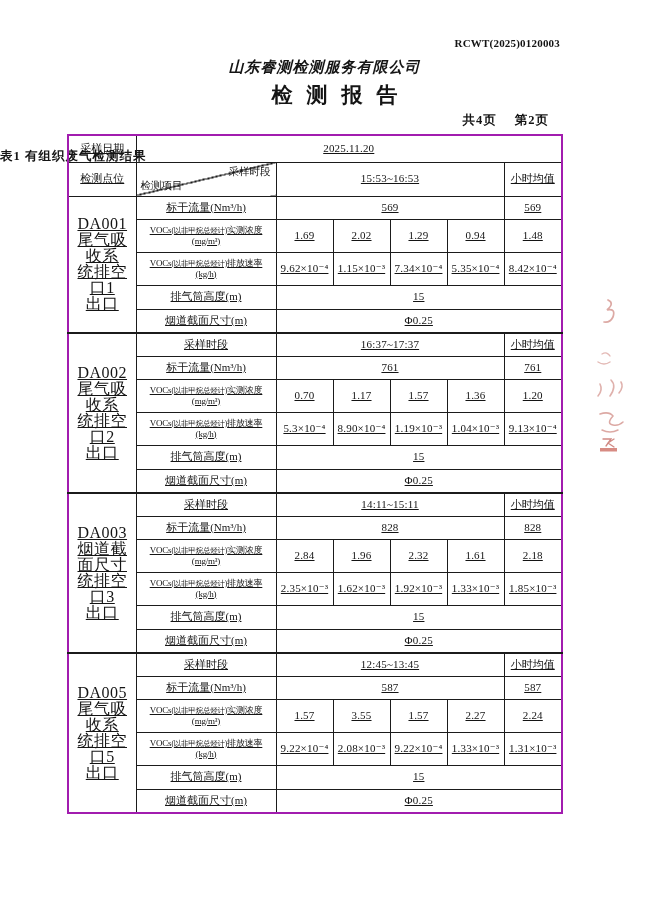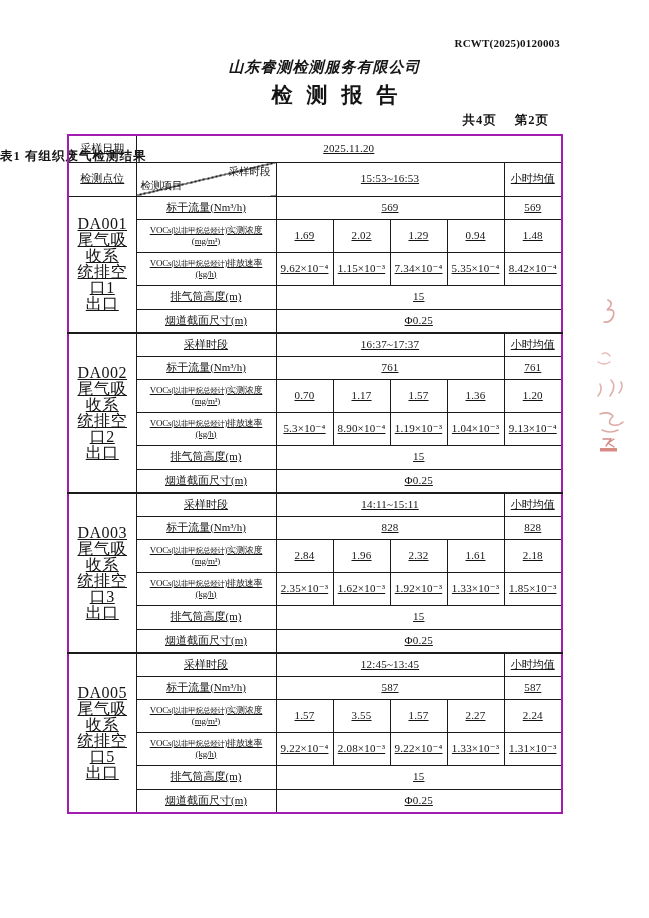--- a/index.html
+++ b/index.html
@@ -175,21 +175,21 @@
     <td class="rlabel">排气筒高度(m)</td>
     <td class="val" colspan="5">15</td>
   </tr>
   <tr class="r-d">
     <td class="rlabel">烟道截面尺寸(m)</td>
     <td class="val" colspan="5">Φ0.25</td>
   </tr>
 
   <tr class="r-period sec-top">
     <td class="point" rowspan="6">DA003
-尾气吸收系
+烟道截面尺寸
 统排空口3
 出口</td>
     <td class="rlabel">采样时段</td>
     <td class="val" colspan="4">14:11~15:11</td>
     <td class="rlabel">小时均值</td>
   </tr>
   <tr class="r-flow">
     <td class="rlabel">标干流量(Nm³/h)</td>
     <td class="val" colspan="4">828</td>
     <td class="val">828</td>

